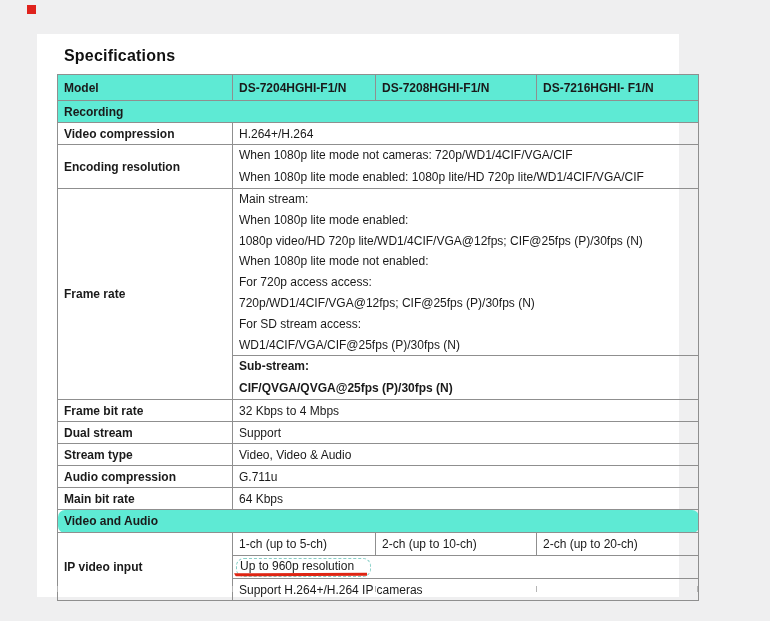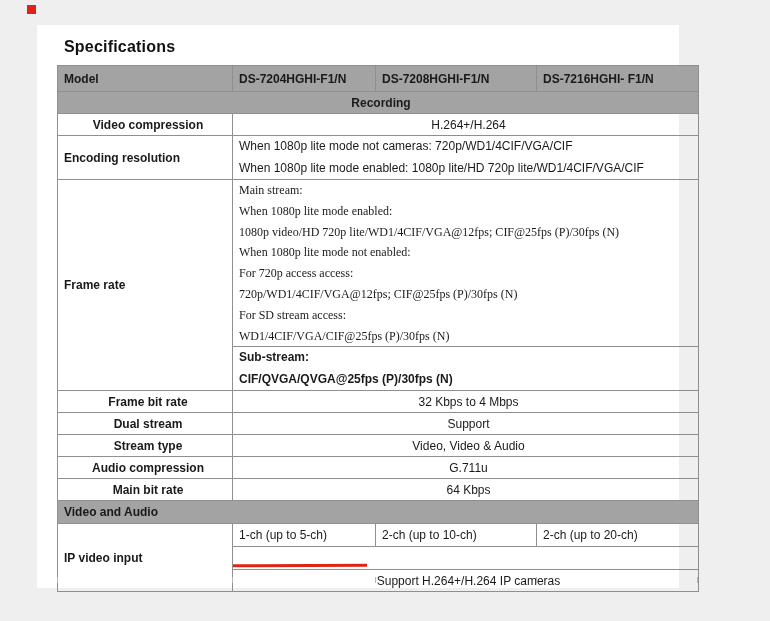--- a/index.html
+++ b/index.html
@@ -10,21 +10,21 @@
     color:#1a1a1a;
     position:relative;
     overflow:hidden;
   }
   .canvas{position:absolute;left:0;top:0;width:770px;height:621px;}
   .red-marker{
     position:absolute;left:27px;top:5px;width:9px;height:9px;
     background:#df221c;
   }
   .page{
-    position:absolute;left:37px;top:25px;width:642px;height:563px;
+    position:absolute;left:37px;top:34px;width:642px;height:563px;
     background:#ffffff;
   }
   .title{
     margin:13px 0 9px 27px;
     font-size:16px;font-weight:bold;color:#111;
     letter-spacing:0.2px;
   }
   table.spec{
     border-collapse:collapse;
     table-layout:fixed;
@@ -34,27 +34,27 @@
   }
   table.spec td{
     border:1px solid #8f8f8f;
     padding:0 0 0 6px;
     vertical-align:middle;
     color:#1a1a1a;
     overflow:hidden;
     white-space:nowrap;
   }
   td.b{font-weight:bold;}
-  tr.hdr td{background:#a3a3a3;}
+  tr.hdr td{background:#5eead4;}
   tr.h25 td{height:25px;}
-  tr.h22 td{height:22px;}
-  tr.h21 td{height:21px;text-align:center;}
+  tr.h22 td{height:22px;border-radius:7px;}
+  tr.h21 td{height:21px;}
   tr.h43 td{height:43px;}
   .ln{line-height:21.5px;height:21.5px;}
-  td.pv{padding-top:2px;padding-bottom:1px;font-family:Liberation Serif, serif;}
+  td.pv{padding-top:2px;padding-bottom:1px;}
   td.pv .ln{line-height:20.8px;height:20.8px;}
   td.pv2{padding-top:4px;padding-bottom:4px;font-weight:bold;}
   td.rel{position:relative;}
   .hl{
     display:inline-block;
     border:1px dashed #86cfc7;
     border-radius:8px;
     padding:0 16px 2px 3px;
     margin-left:-3px;
     line-height:15px;
@@ -163,20 +163,21 @@
         </tr>
 
         <tr class="h22">
           <td class="b" rowspan="3">IP video input</td>
           <td>1-ch (up to 5-ch)</td>
           <td>2-ch (up to 10-ch)</td>
           <td>2-ch (up to 20-ch)</td>
         </tr>
         <tr class="h22">
           <td colspan="3" class="rel">
+            <span class="hl">Up to 960p resolution</span>
             <div class="redline"></div>
           </td>
         </tr>
         <tr class="h21">
           <td colspan="3">Support H.264+/H.264 IP cameras</td>
         </tr>
 
       </tbody>
     </table>
 

